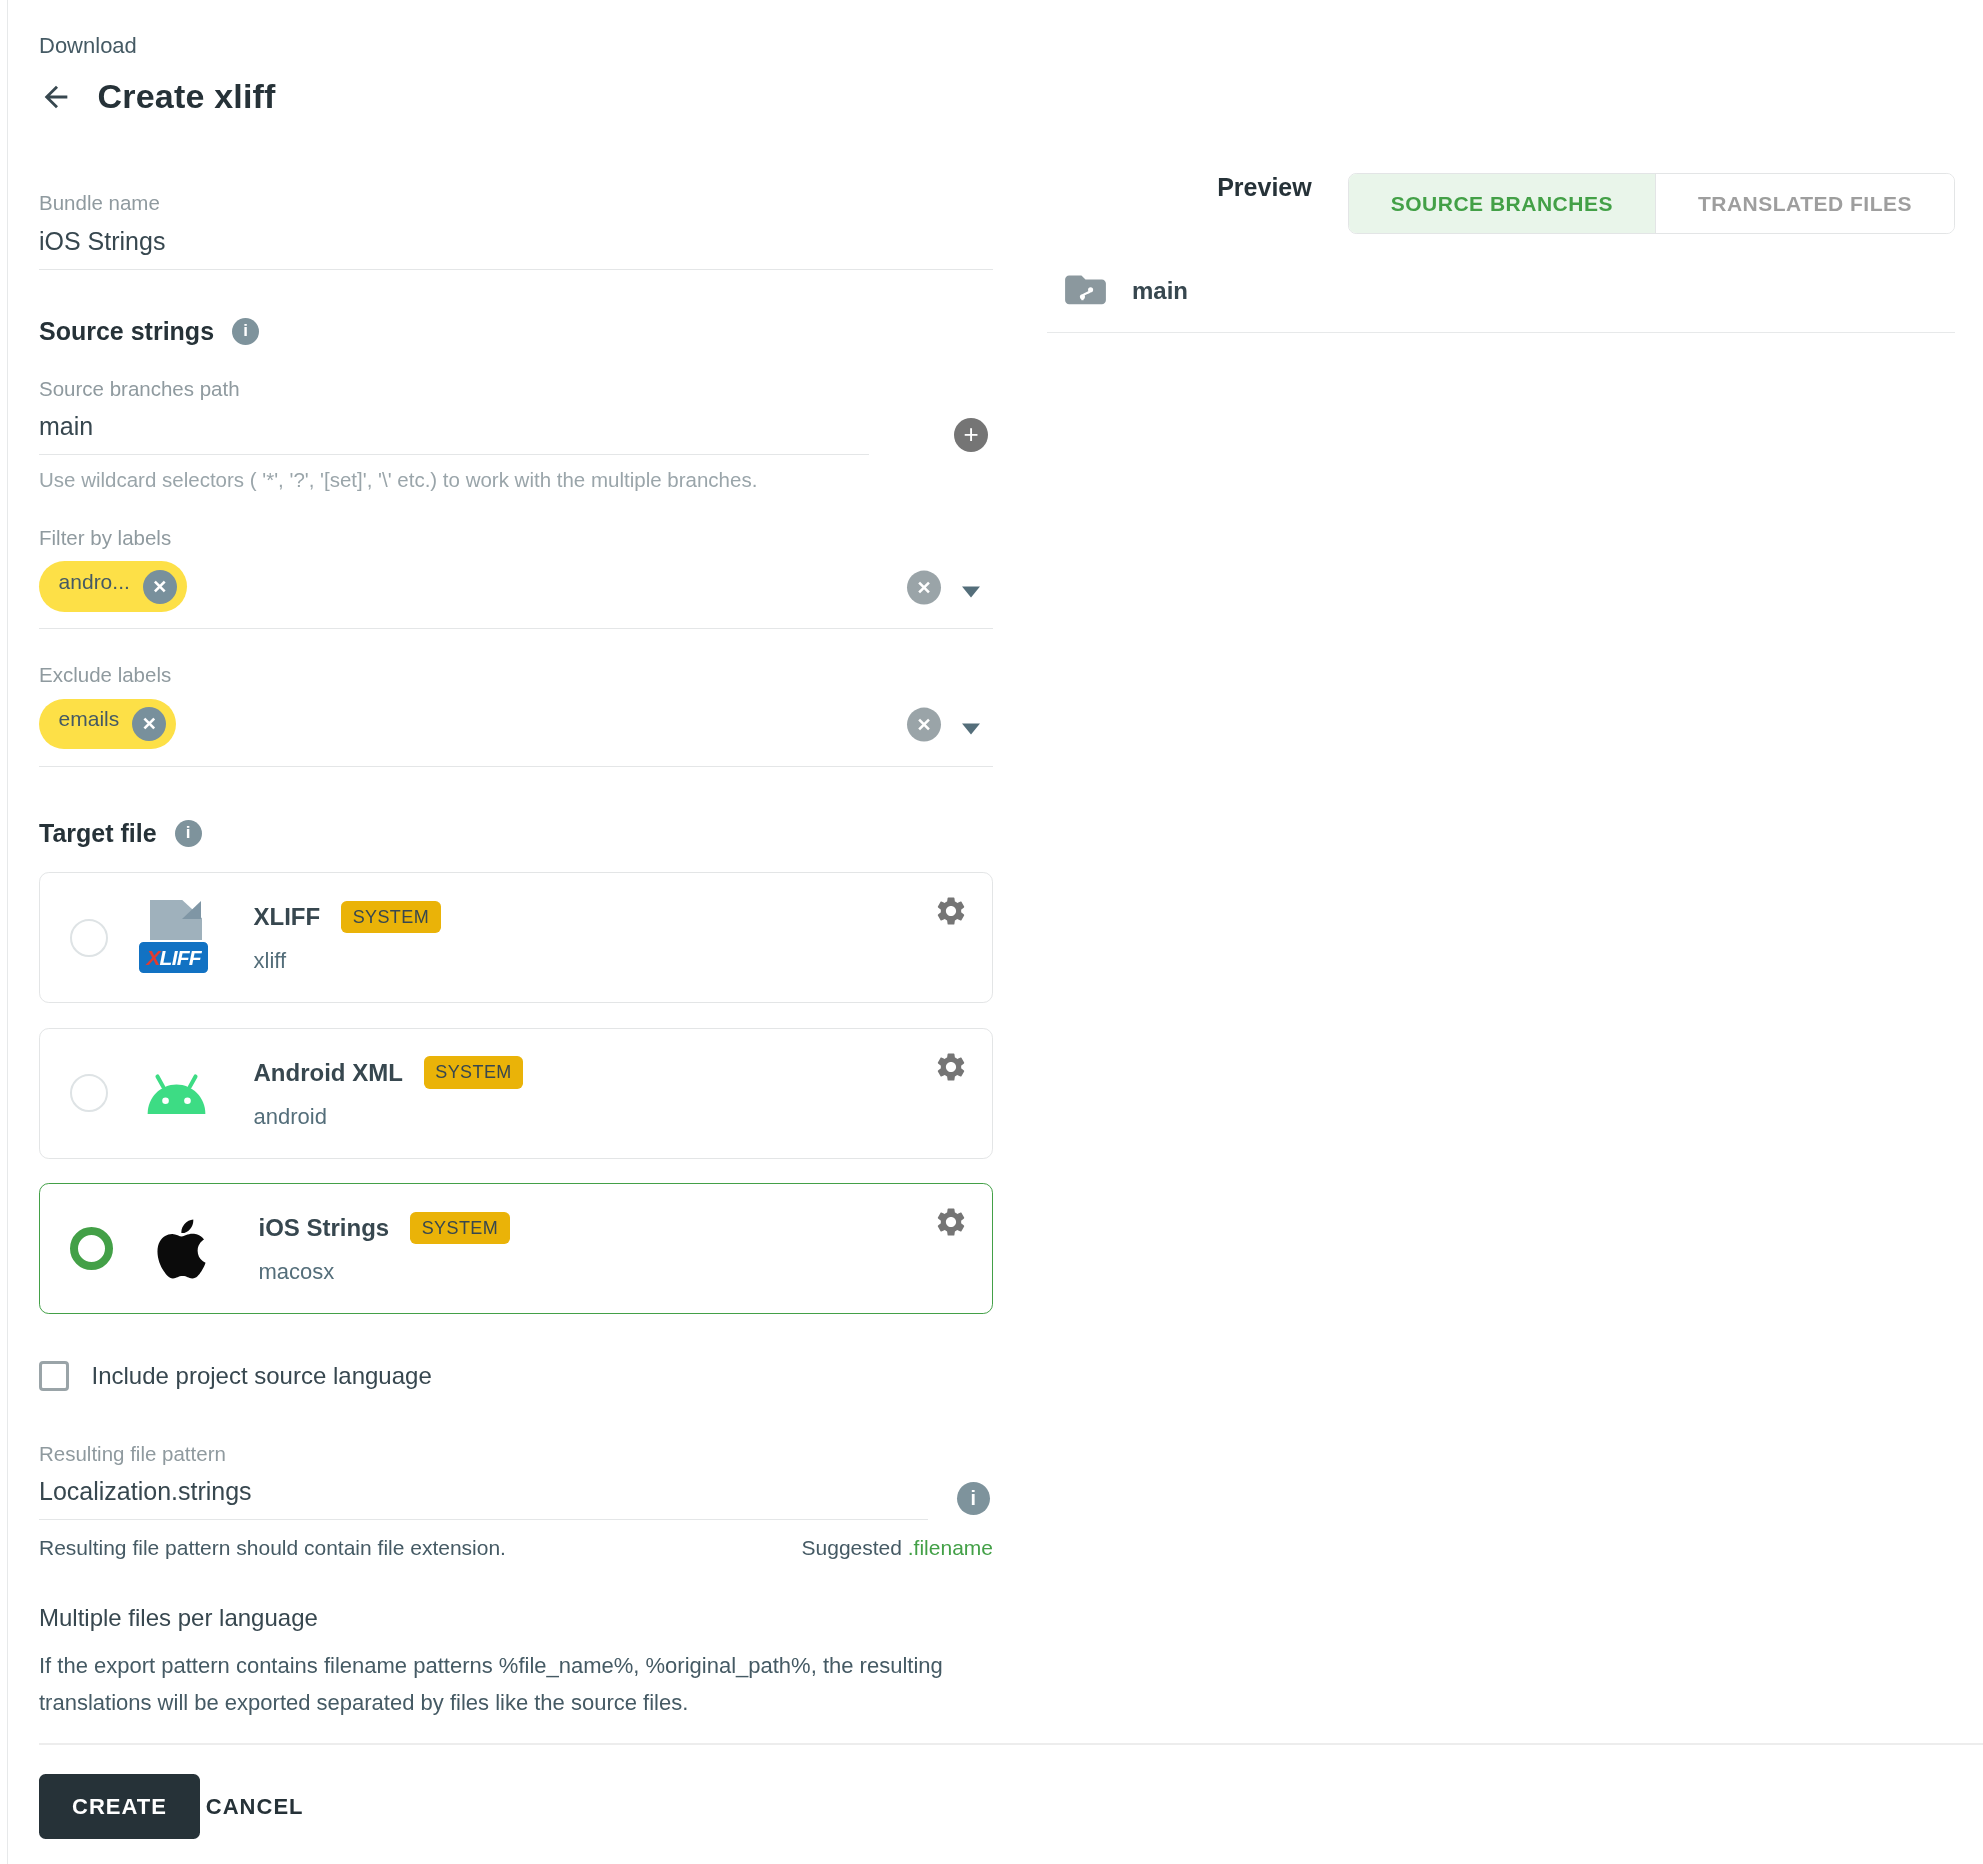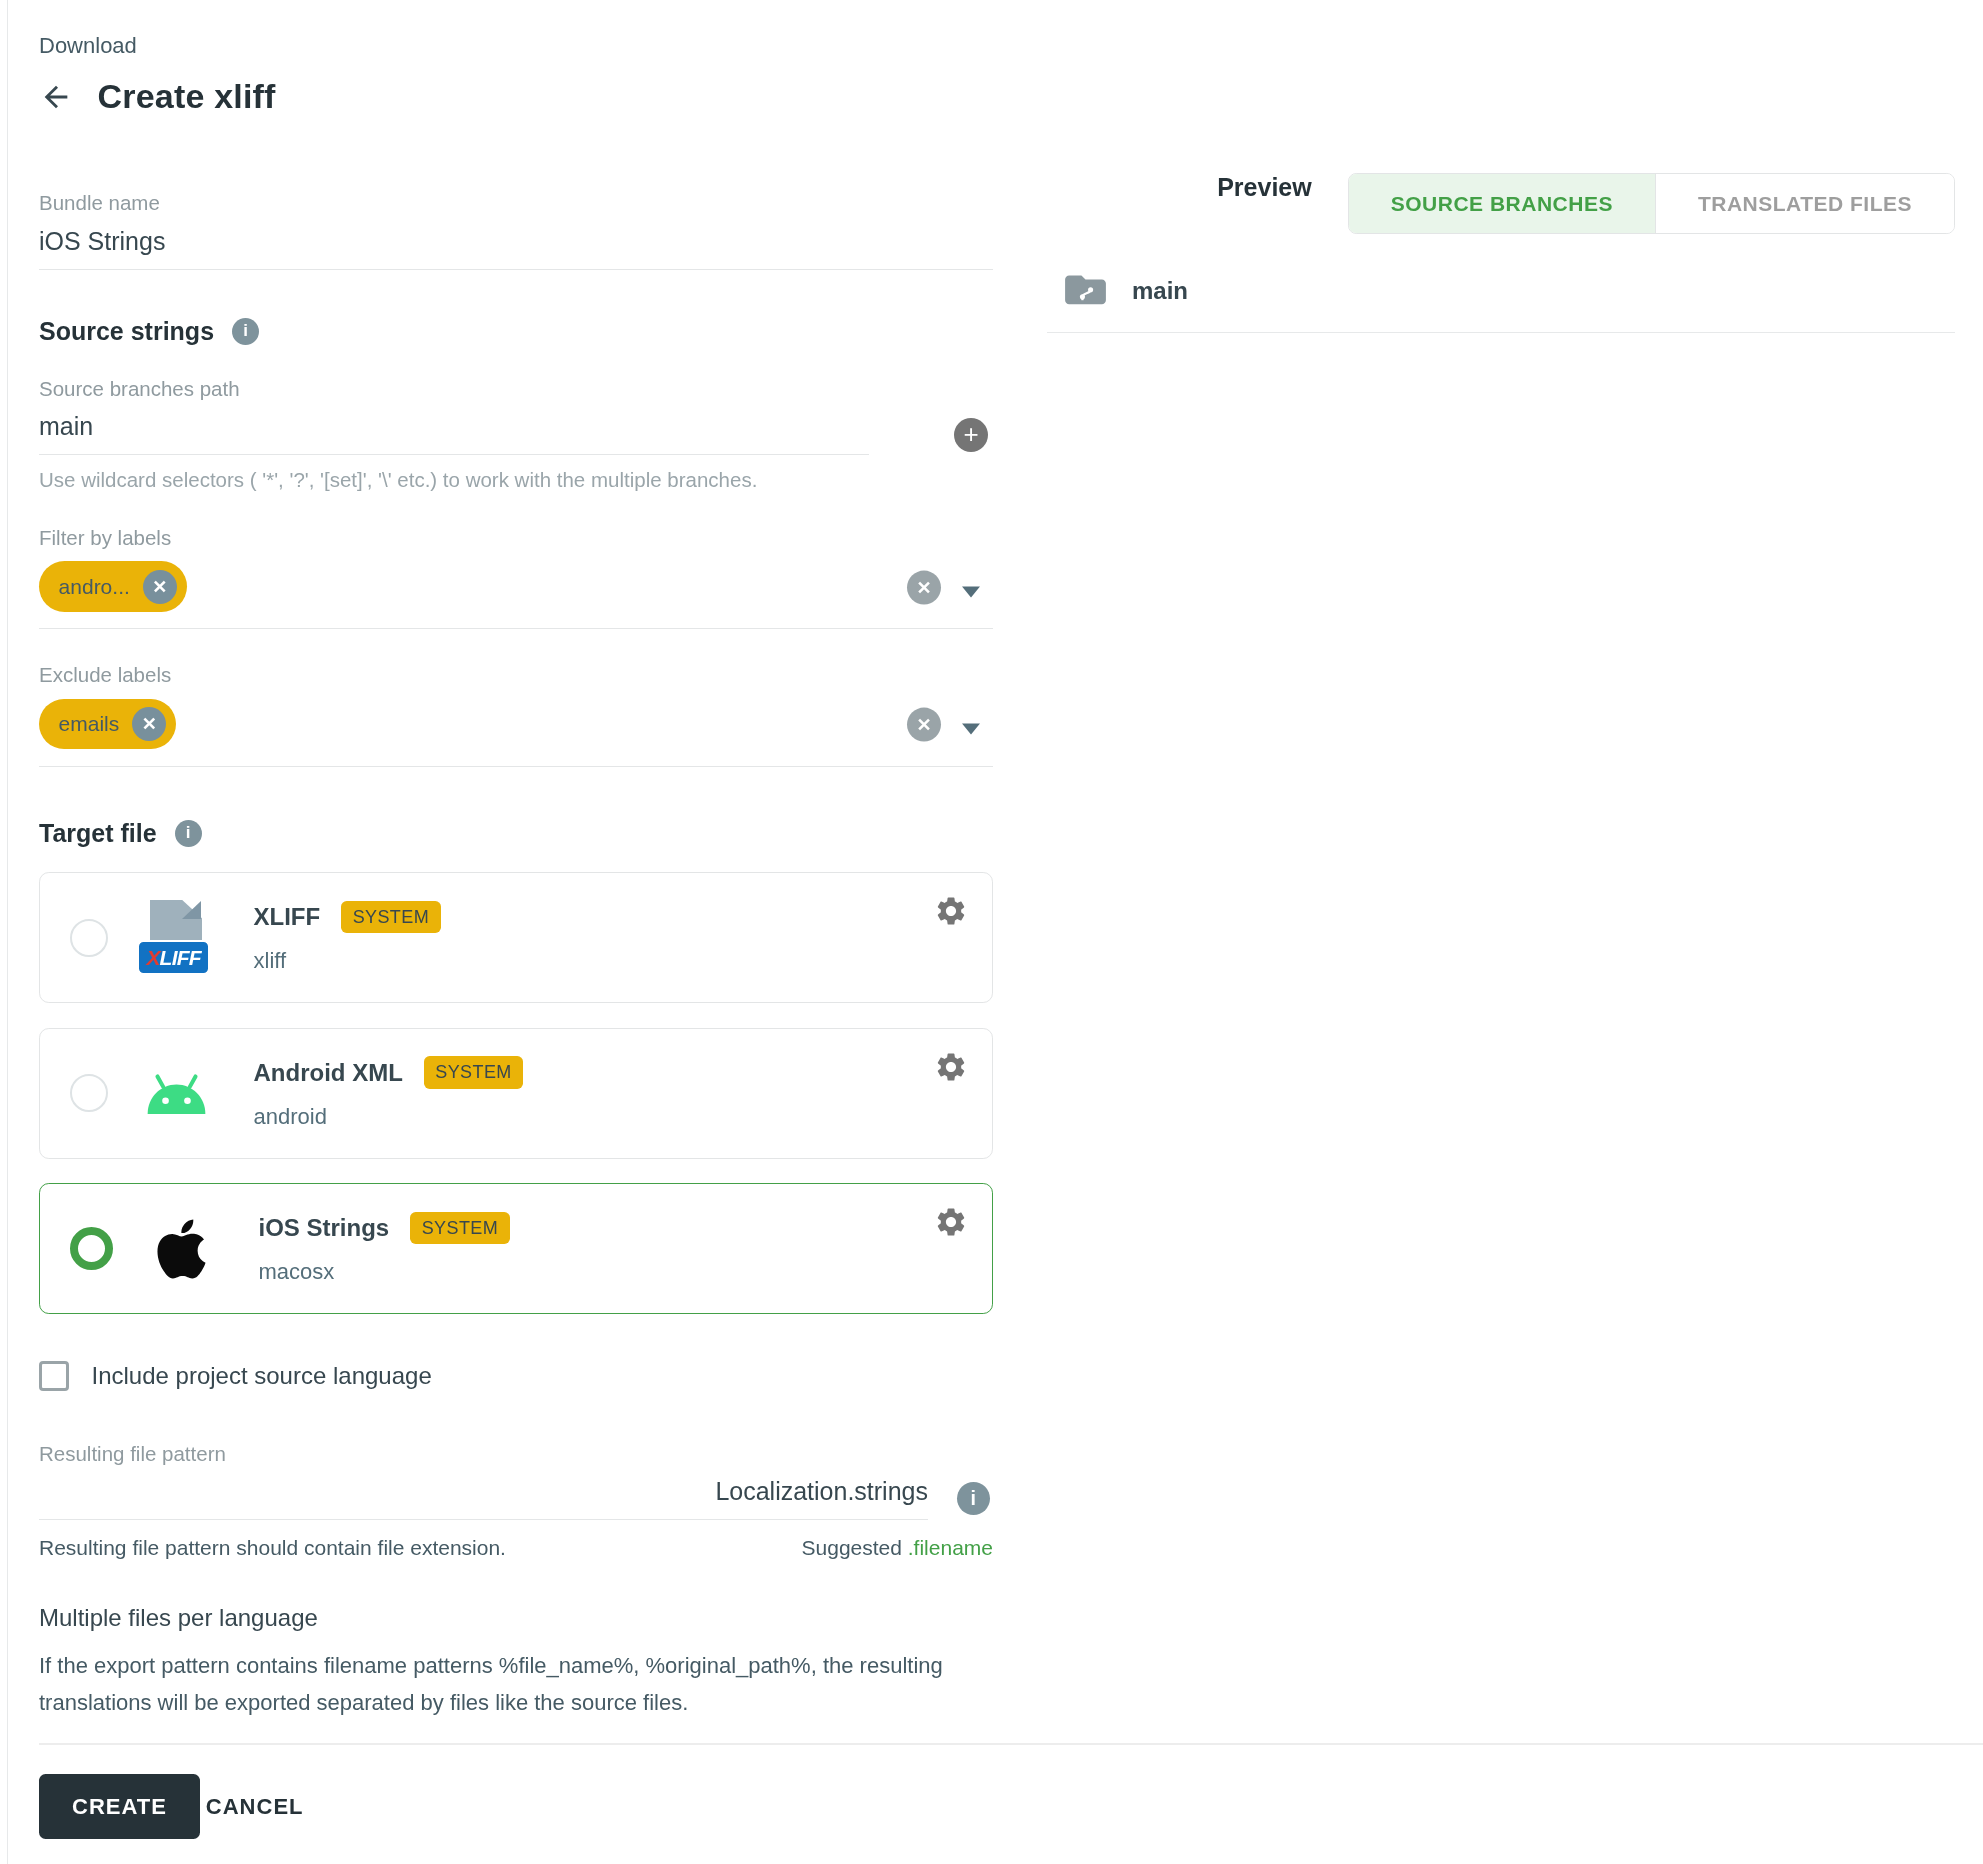--- a/index.html
+++ b/index.html
@@ -32,21 +32,21 @@
   .branches-label{margin-top:31px;}
   .input-row{display:flex;align-items:flex-end;}
   .branches-input{width:830px;}
   .plus-btn{width:34px;height:34px;border-radius:50%;background:#757575;color:#fff;
     display:flex;align-items:center;justify-content:center;margin-left:auto;margin-right:4.9px;margin-bottom:3.3px;cursor:pointer;}
   .plus-btn span{font-size:26px;line-height:26px;margin-top:-1.6px;}
   .helper{font-size:20.5px;color:#9aa5aa;margin-top:13px;}
 
   .chips-label{margin-top:34px;}
   .chips-row{position:relative;border-bottom:1.6px solid #e4e6e7;padding:8.2px 0 16.4px;margin-top:3.3px;}
-  .chip{display:inline-flex;align-items:center;gap:13px;background:#eab308;border-radius:28px;
+  .chip{display:inline-flex;align-items:flex-start;gap:13px;background:#fde047;border-radius:28px;
     padding:8.2px 9.8px 8.2px 19.6px;font-size:21px;color:#455a64;}
   .chip-x{width:34px;height:34px;border-radius:50%;background:#78909c;color:#fff;display:flex;
     align-items:center;justify-content:center;font-size:18px;font-weight:700;cursor:pointer;}
   .clear-x{position:absolute;right:52px;top:50%;transform:translateY(-60%);width:34px;height:34px;border-radius:50%;
     background:#9aa4a8;color:#fff;display:flex;align-items:center;justify-content:center;font-size:18px;font-weight:700;cursor:pointer;}
   .caret{position:absolute;right:13px;top:50%;transform:translateY(-40%);width:0;height:0;
     border-left:9px solid transparent;border-right:9px solid transparent;border-top:11.5px solid #546e7a;cursor:pointer;}
 
   .target-head{margin-top:52px;}
   .format-row{display:flex;align-items:baseline;justify-content:space-between;margin-top:39px;}
@@ -79,21 +79,21 @@
   .xliff-badge .xl-x{color:#e03c31;}
 
   .android-ic svg{width:75px;height:51px;}
   .apple-ic svg{width:59px;height:70px;fill:#0b0b0b;}
 
   .checkbox-row{display:flex;align-items:center;gap:23px;margin-top:47px;}
   .checkbox{width:29.5px;height:29.5px;border:3.3px solid #9aa4a8;border-radius:4.1px;box-sizing:border-box;cursor:pointer;}
   .checkbox-label{font-size:24px;color:#37474f;}
 
   .pattern-field{margin-top:51px;}
-  .pattern-input{width:889px;text-align:right;}
+  .pattern-input{width:889px;}
   .pattern-info{margin-left:auto;margin-right:3.3px;margin-bottom:4.9px;width:33px;height:33px;font-size:19.6px;}
   .suggest-row{display:flex;justify-content:space-between;margin-top:16.4px;font-size:21px;}
   .suggest-left{color:#455a64;}
   .suggest-right{color:#455a64;}
   .suggest-right .green{color:#43a047;cursor:pointer;}
 
   .multi-head{font-size:24px;color:#37474f;margin-top:44px;}
   .multi-body{font-size:22px;color:#455a64;line-height:37px;margin-top:14.7px;width:954px;}
 
   .bottom-divider{position:absolute;left:39px;right:0;top:1743px;height:1.6px;background:#ededed;}

